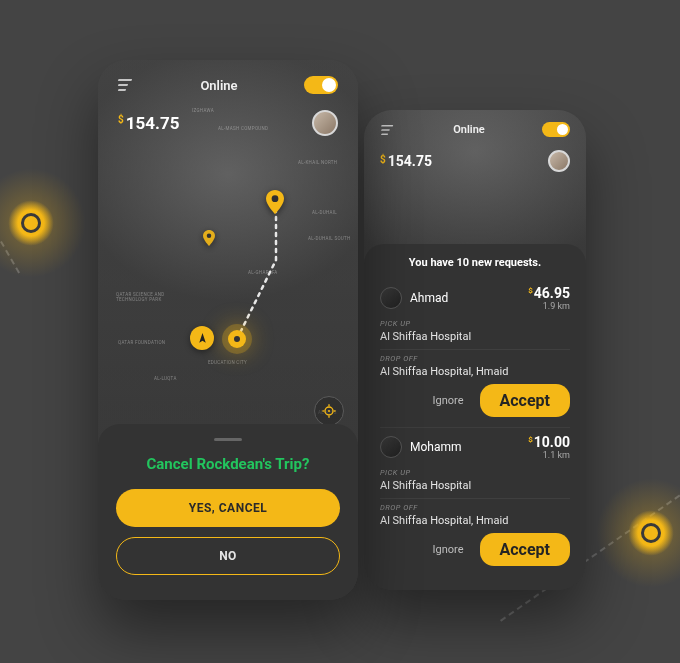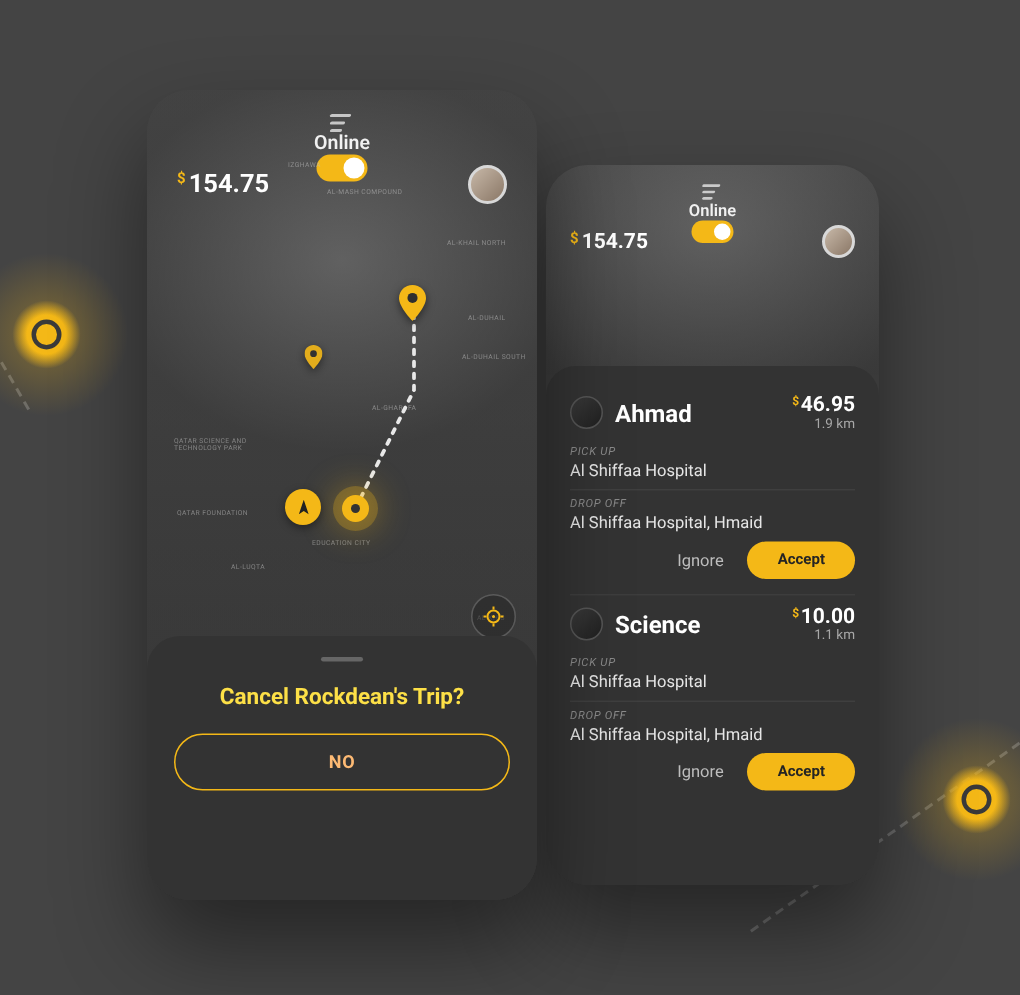--- a/index.html
+++ b/index.html
@@ -101,21 +101,20 @@
     color: rgba(190,190,190,0.55);
     text-transform: uppercase;
     white-space: nowrap;
   }
 
   .topbar {
     position: absolute;
     top: 16px; left: 0; right: 0;
     display: flex; align-items: center; justify-content: space-between;
     padding: 0 20px;
-    flex-direction: column;
   }
   .menu-icon { width: 16px; height: 12px; position: relative; opacity: .8; }
   .menu-icon span, .menu-icon::before, .menu-icon::after {
     content: ''; position: absolute; left: 0; width: 14px; height: 2px;
     background: #e6e6e6; border-radius: 1px; transform: skewX(-20deg);
   }
   .menu-icon span { top: 5px; width: 10px; }
   .menu-icon::before { top: 0; }
   .menu-icon::after { top: 10px; width: 8px; }
 
@@ -177,63 +176,63 @@
 
   
   .sheet {
     position: absolute; left:0; right:0; bottom:0;
     background: #333333;
     border-top-left-radius: 22px; border-top-right-radius: 22px;
     padding: 14px 18px 24px;
   }
   .left-phone .sheet { height: 176px; }
   .handle { width: 28px; height: 3px; border-radius: 2px; background:#666; margin: 0 auto 14px; }
-  .sheet-title { text-align:center; font-size: 15px; font-weight:700; margin-bottom: 16px; color:#fde047; }
+  .sheet-title { text-align:center; font-size: 15px; font-weight:700; margin-bottom: 16px; color:#22c55e; }
   .btn {
     width: 100%; height: 38px; border-radius: 19px;
     display:flex; align-items:center; justify-content:center;
     font-size: 12px; font-weight:700; letter-spacing:.5px;
     cursor: pointer;
   }
   .btn.primary { background:#f4b817; color:#2a2a2a; margin-bottom: 10px; }
-  .btn.outline { border: 1.5px solid #f4b817; color:#fdba74; background:transparent; }
+  .btn.outline { border: 1.5px solid #f4b817; color:#e5e5e5; background:transparent; }
 
   
   .panel {
     position:absolute; left:0; right:0; bottom:0;
     height: 346px;
     background:#333333;
     border-top-left-radius: 20px; border-top-right-radius: 20px;
     padding: 12px 16px 10px;
     overflow: hidden;
   }
   .panel-title { font-size: 11px; font-weight:700; text-align:center; margin-bottom: 10px; }
   .req { padding: 6px 0 10px; border-bottom: 1px solid rgba(255,255,255,.05); }
   .req:last-child { border-bottom:none; }
   .req .row1 { display:flex; align-items:center; justify-content:space-between; margin-bottom: 8px; }
   .req .who { display:flex; align-items:center; gap:8px; }
   .mini-avatar {
     width:22px; height:22px; border-radius:50%;
     background: linear-gradient(135deg,#3a3a3a,#1f1f1f);
     border:1px solid #555;
   }
-  .req .name { font-size:16px; font-weight:700; }
+  .req .name { font-size:12px; font-weight:400; }
   .pricecol { text-align:right; }
   .price { display:flex; align-items:flex-start; justify-content:flex-end; font-weight:700; }
   .price .sym { color:#f4b817; font-size:8px; margin-right:1px; margin-top:1px; }
   .price .val { font-size:14px; color:#fff; }
   .dist { font-size:9px; color:#a8a8a8; }
   .fieldlabel { font-size:7.5px; letter-spacing:.5px; color:#8a8a8a; text-transform:uppercase; margin-top:4px;font-style:italic; }
   .fieldval { font-size:11px; color:#e6e6e6; margin-top:2px; margin-bottom:6px; }
   .divider { height:1px; background:rgba(255,255,255,.06); margin: 2px 0 4px; }
   .actions { display:flex; align-items:center; justify-content:flex-end; gap:16px; margin-top:6px; }
   .ignore { font-size:11px; color:#bdbdbd; cursor:pointer; }
   .accept-btn {
     background:#f4b817; color:#242424;
-    font-size:10px; font-weight:700;
+    font-size:16px; font-weight:700;
     padding: 7px 20px; border-radius: 14px; cursor:pointer;
   }
 
   .right-phone .topbar { top: 12px; padding: 0 16px; }
   .right-phone .status-label { font-size: 11px; }
   .right-phone .toggle { width: 28px; height: 15px; }
   .right-phone .toggle::after { width:11px; height:11px; }
   .right-phone .balance-row { top: 40px; padding: 0 16px; }
   .right-phone .menu-icon { transform: scale(.85); }
   .right-phone .avatar { width:22px; height:22px; }
@@ -308,20 +307,21 @@
           <line x1="12" y1="19" x2="12" y2="22"></line>
           <line x1="2" y1="12" x2="5" y2="12"></line>
           <line x1="19" y1="12" x2="22" y2="12"></line>
         </svg>
     </div>
   </div>
 
   <div class="sheet">
     <div class="handle"></div>
     <div class="sheet-title">Cancel Rockdean's Trip?</div>
+    <div class="btn primary">YES, CANCEL</div>
     <div class="btn outline">NO</div>
   </div>
 </div>
 
 <div class="phone right-phone">
   <div class="map">
     <div class="topbar">
       <div class="menu-icon">
           <span></span>
         </div>
@@ -331,20 +331,21 @@
     <div class="balance-row">
       <div class="balance">
         <span class="sym">$</span>
         <span class="val">154.75</span>
       </div>
       <div class="avatar"></div>
     </div>
   </div>
 
   <div class="panel">
+    <div class="panel-title">You have 10 new requests.</div>
 
     <div class="req">
       <div class="row1">
         <div class="who">
           <div class="mini-avatar"></div>
           <div class="name">Ahmad</div>
         </div>
         <div class="pricecol">
           <div class="price">
             <span class="sym">$</span>
@@ -361,21 +362,21 @@
       <div class="actions">
         <div class="ignore">Ignore</div>
         <div class="accept-btn">Accept</div>
       </div>
     </div>
 
     <div class="req">
       <div class="row1">
         <div class="who">
           <div class="mini-avatar"></div>
-          <div class="name">Science</div>
+          <div class="name">Mohamm</div>
         </div>
         <div class="pricecol">
           <div class="price">
             <span class="sym">$</span>
             <span class="val">10.00</span>
           </div>
           <div class="dist">1.1 km</div>
         </div>
       </div>
       <div class="fieldlabel">PICK UP</div>

